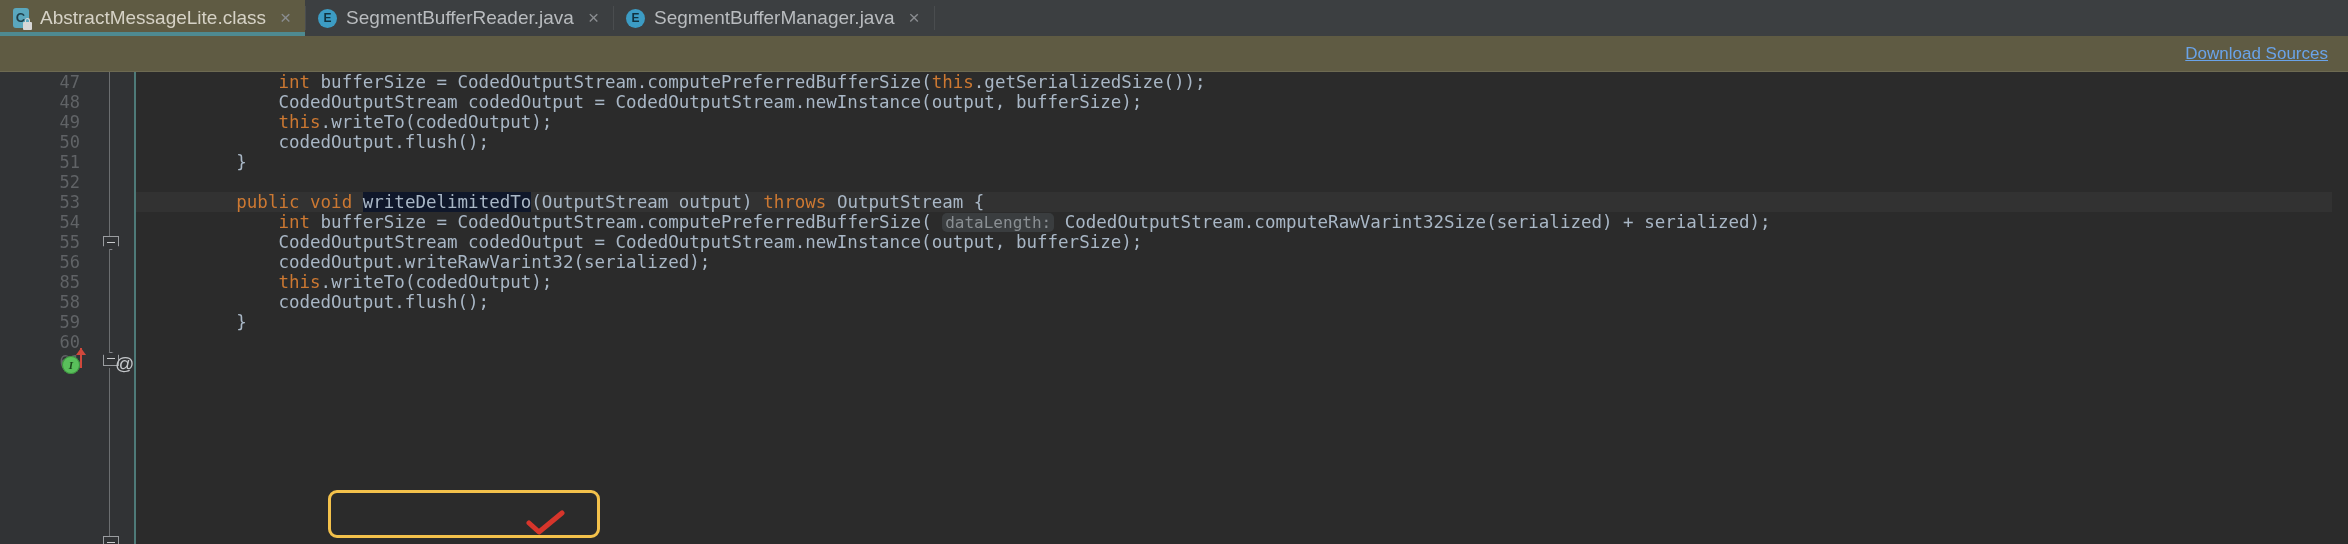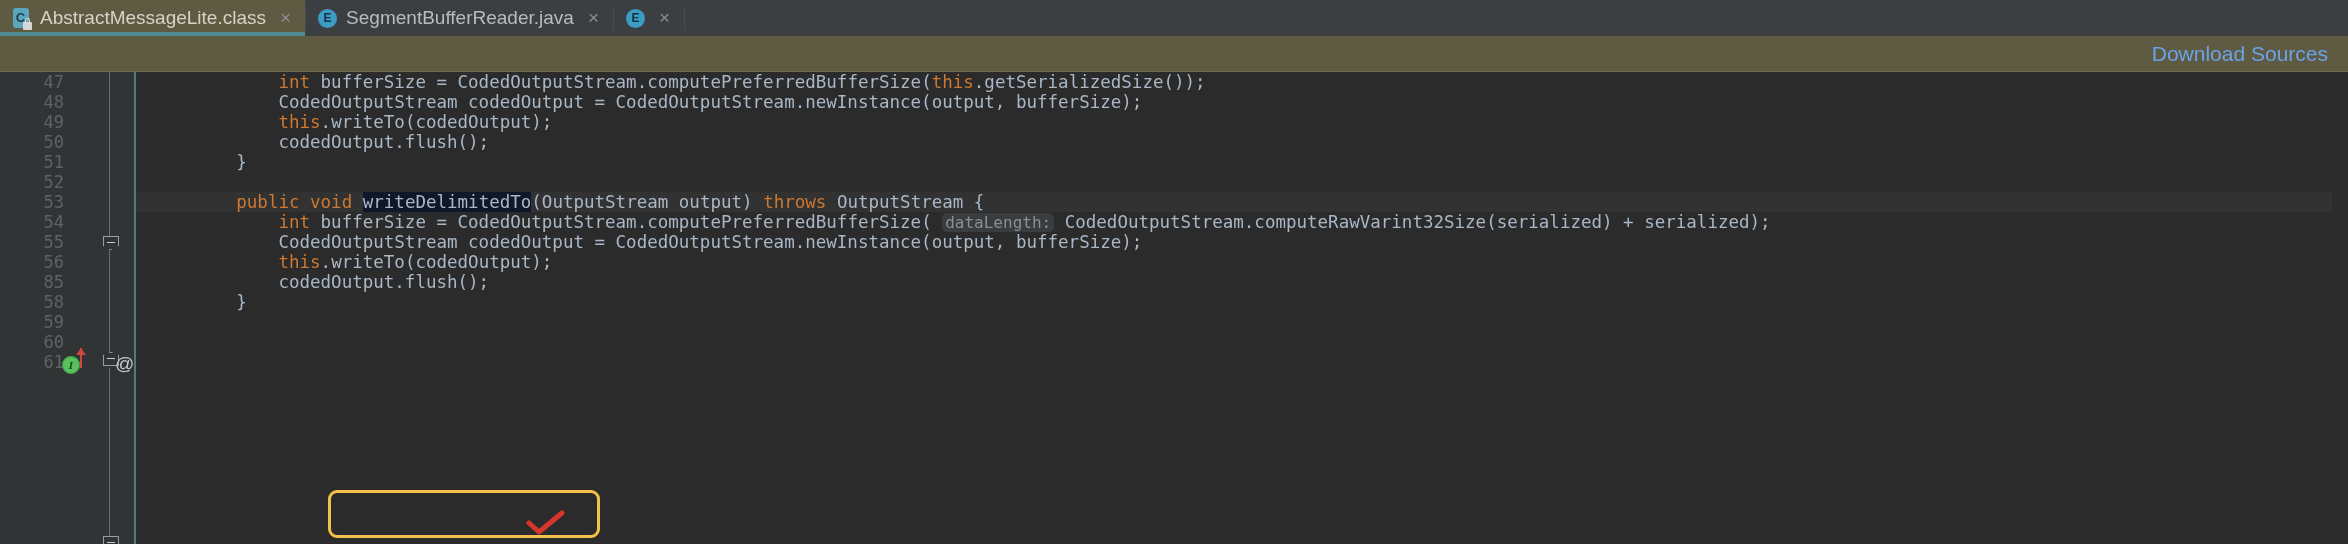--- a/index.html
+++ b/index.html
@@ -84,21 +84,21 @@
     background:#5f5b43;
     display:flex; align-items:center;
     padding:0 10px 0 12px;
     font-family:"Liberation Sans", sans-serif;
     font-size:19px;
     color:#d8d5c8;
     position:relative;
   }
   .banner .spacer{ flex:1; }
   .banner a{
-    color:#6aa3e8; font-size:21px;
+    color:#6aa3e8; text-decoration:underline; font-size:17px;
     white-space:nowrap; cursor:pointer;
   }
   .banner .rightpad{ width:10px; }
   .banner-bottom{
     position:absolute; left:0; right:0; bottom:0; height:1px;
     background:#6d6a52;
   }
 
   
   .editor{
@@ -106,21 +106,21 @@
     height:472px;
     background:#2b2b2b;
     display:flex;
     overflow:hidden;
   }
   .gutter{
     width:136px; flex:none;
     background:#313335;
     position:relative;
   }
-  .gutter .nums{ position:absolute; left:0; top:0; width:70px; }
+  .gutter .nums{ position:absolute; left:16px; top:0; width:70px; }
   .gutter .n{
     height:20px; line-height:20px;
     text-align:right;
     padding-right:6px;
     color:#606366; font-size:17px;
     font-family:"DejaVu Sans Mono", monospace;
   }
   .gutter-line{
     position:absolute; top:0; bottom:0; right:0; width:2px;
     background:#4e7a78;
@@ -242,20 +242,21 @@
       </span>
       <span>SegmentBufferReader.java</span>
       <span class="tclose">×</span>
     </div>
     <div class="tab-sep"></div>
     <div class="tab">
       <span class="ico ico-e">
         <span class="circ"></span>
         <span class="ltr">E</span>
       </span>
+      <span>SegmentBufferManager.java</span>
       <span class="tclose">×</span>
     </div>
     <div class="tab-sep"></div>
   </div>
 
 <div class="banner">
   <span class="spacer"></span>
   <a>Download Sources</a>
   <span class="rightpad"></span>
   <div class="banner-bottom"></div>
@@ -309,20 +310,21 @@
   <div class="code" id="codearea">
       <div class="line"><span class="id">            </span><span class="kw">int</span><span class="id"> bufferSize = CodedOutputStream.computePreferredBufferSize(</span><span class="kw">this</span><span class="id">.getSerializedSize());</span></div>
       <div class="line"><span class="id">            CodedOutputStream codedOutput = CodedOutputStream.newInstance(output, bufferSize);</span></div>
       <div class="line"><span class="id">            </span><span class="kw">this</span><span class="id">.writeTo(codedOutput);</span></div>
       <div class="line"><span class="id">            codedOutput.flush();</span></div>
       <div class="line"><span class="id">        }</span></div>
       <div class="line"><span class="id"></span></div>
       <div class="line current"><span class="id">        </span><span class="kw">public void</span><span class="id"> </span><span class="sel">writeDelimitedTo</span><span class="id">(OutputStream output) </span><span class="kw">throws</span><span class="id"> OutputStream {</span></div>
       <div class="line"><span class="id">            </span><span class="kw">int</span><span class="id"> bufferSize = CodedOutputStream.computePreferredBufferSize( </span><span class="hint">dataLength:</span><span class="id"> CodedOutputStream.computeRawVarint32Size(serialized) + serialized);</span></div>
       <div class="line"><span class="id">            CodedOutputStream codedOutput = CodedOutputStream.newInstance(output, bufferSize);</span></div>
+      <div class="line"><span class="id">            codedOutput.writeRawVarint32(serialized);</span></div>
       <div class="line"><span class="id">            </span><span class="kw">this</span><span class="id">.writeTo(codedOutput);</span></div>
       <div class="line"><span class="id">            codedOutput.flush();</span></div>
       <div class="line"><span class="id">        }</span></div>
       <div class="line"><span class="id"></span></div>
     <div class="hl-box" style="left:192px; top:418px; width:272px; height:48px;"></div>
     <div class="check" style="left:390px; top:438px;">
       <svg width="40" height="26" viewBox="0 0 40 26">
         <path d="M3 13 L13 22 L36 3" stroke="#d6352b" stroke-width="5" fill="none" stroke-linecap="round" stroke-linejoin="round"></path>
       </svg>
     </div>

